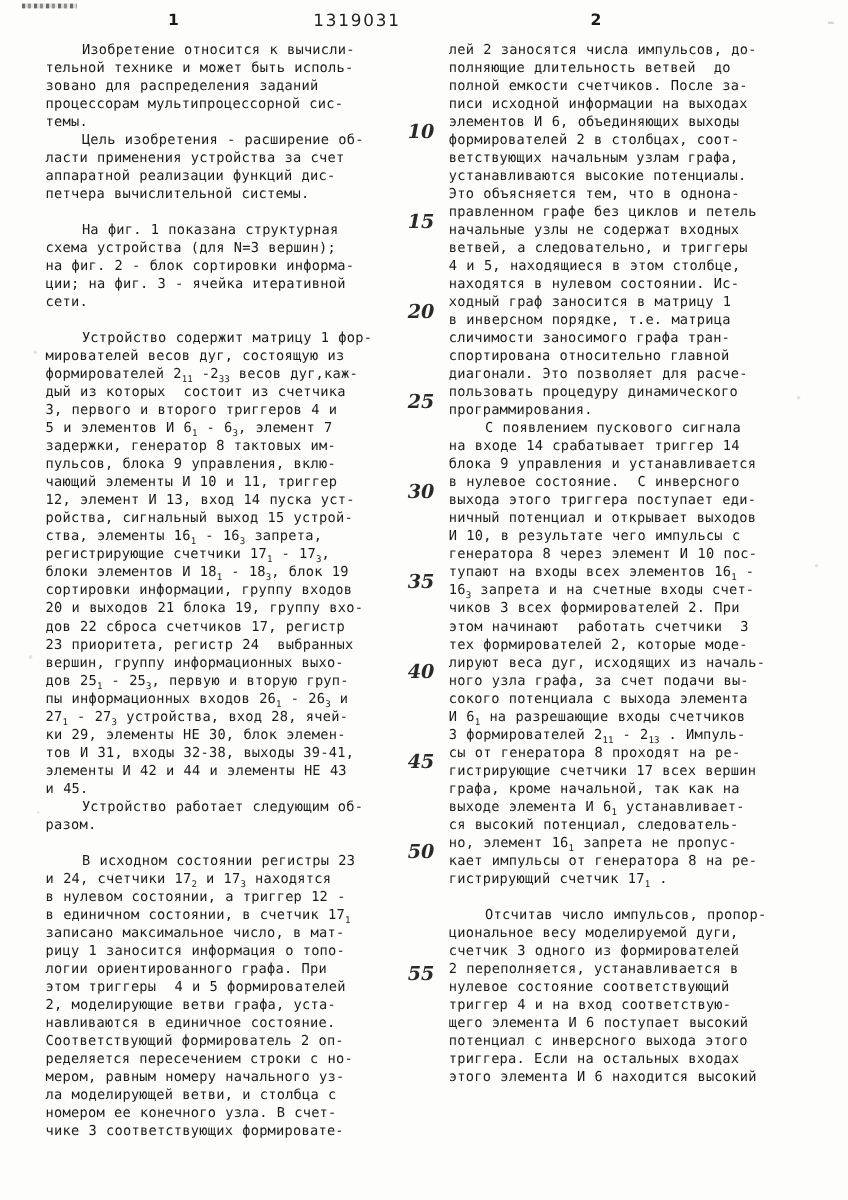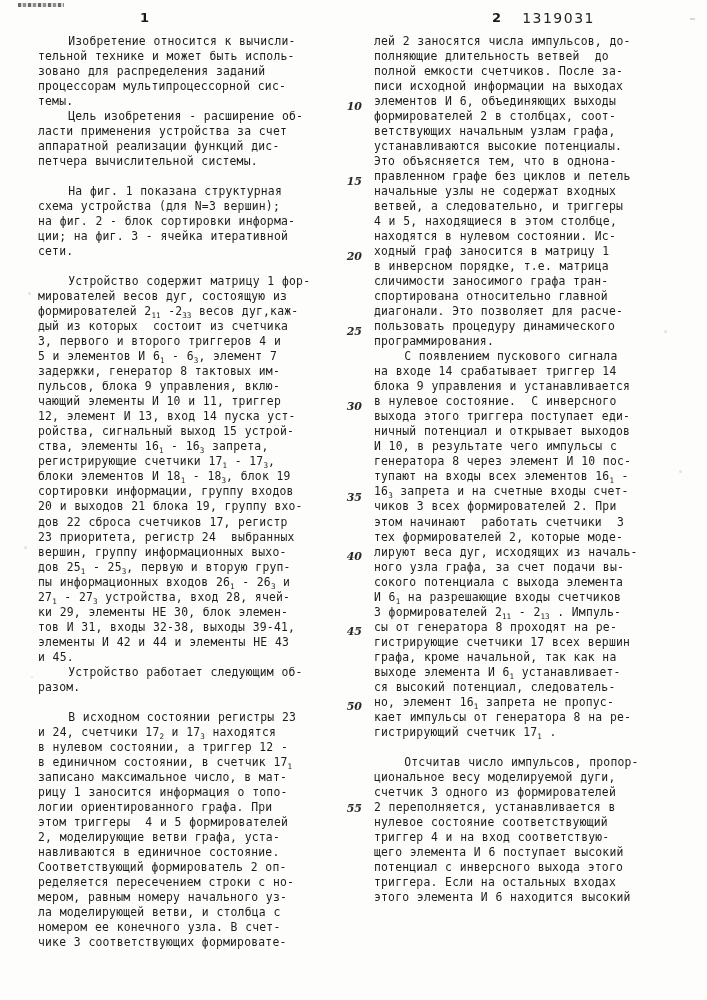--- a/index.html
+++ b/index.html
@@ -46,21 +46,21 @@
     font-size: 13px;
     font-weight: bold;
     font-family: "DejaVu Sans", sans-serif;
     color: #1a1a1a;
   }
   .hdr-patent {
     position: absolute;
     left: 0;
     top: 0;
     width: 595px;
-    text-align: right;
+    text-align: center;
     font-size: 14px;
     letter-spacing: 1.5px;
     font-family: "DejaVu Sans", sans-serif;
     color: #232323;
   }
   .hdr-col-right {
     position: absolute;
     left: 492px;
     top: 0;
     font-size: 13px;
@@ -113,21 +113,21 @@
     width: 26px;
     height: 860px;
   }
   .gutter-num {
     position: absolute;
     width: 26px;
     text-align: right;
     font-family: "DejaVu Serif", serif;
     font-style: italic;
     font-weight: bold;
-    font-size: 11px;
+    font-size: 16px;
     color: #2a2a2a;
   }
   
   .dust {
     position: absolute;
     background: #c8c8c8;
     border-radius: 50%;
     opacity: .5;
   }
 </style>
@@ -149,21 +149,21 @@
     <div class="hdr-patent">1319031</div>
     <div class="hdr-col-right">2</div>
   </div>
 
   <div class="gutter">
       <div class="gutter-num" style="top: 66px;">10</div>
       <div class="gutter-num" style="top: 141px;">15</div>
       <div class="gutter-num" style="top: 216px;">20</div>
       <div class="gutter-num" style="top: 291px;">25</div>
       <div class="gutter-num" style="top: 366px;">30</div>
-      <div class="gutter-num" style="top: 441px; margin-top: 16px;">35</div>
+      <div class="gutter-num" style="top: 441px;">35</div>
       <div class="gutter-num" style="top: 516px;">40</div>
       <div class="gutter-num" style="top: 591px;">45</div>
       <div class="gutter-num" style="top: 666px;">50</div>
       <div class="gutter-num" style="top: 741px; margin-top: 27px;">55</div>
     </div>
 
   <div class="columns">
     <div class="col col-left">
         <div class="ln">    Изобретение относится к вычисли-</div>
         <div class="ln">тельной технике и может быть исполь-</div>

